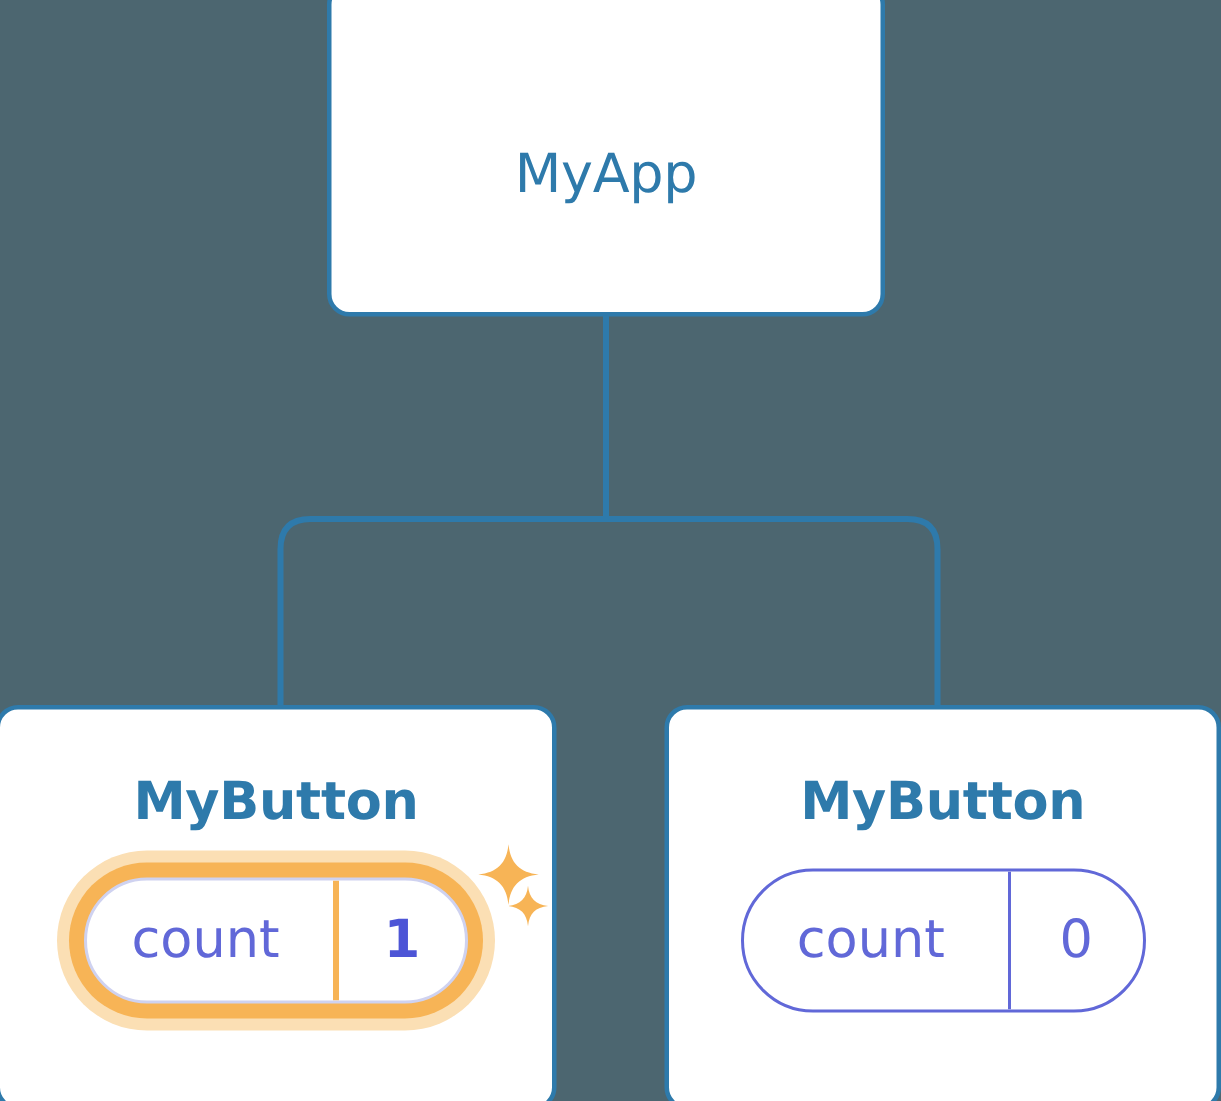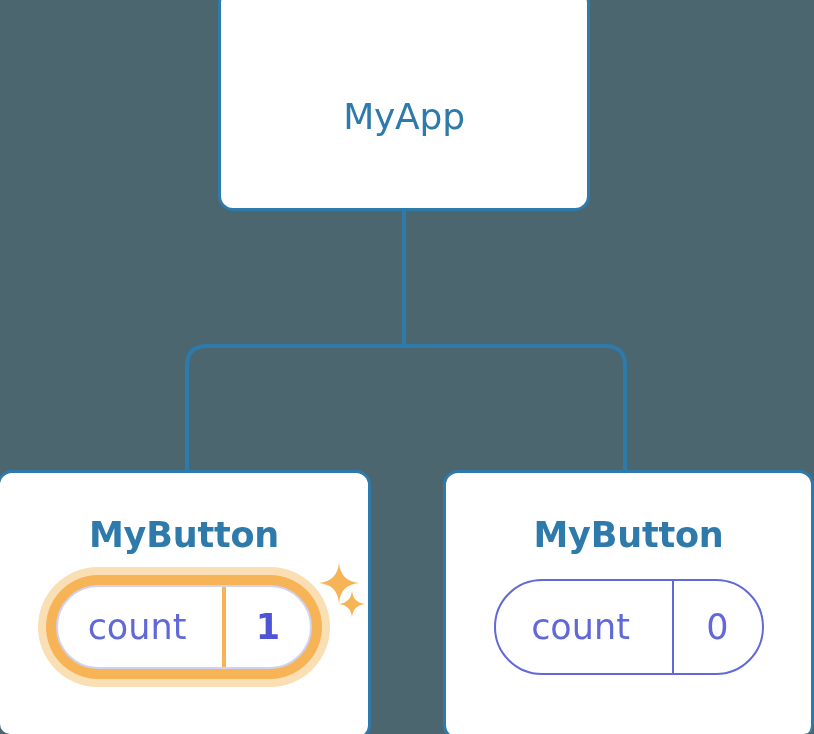--- a/index.html
+++ b/index.html
@@ -15,21 +15,20 @@
     font-family: "DejaVu Sans", sans-serif;
     position: relative;
   }
   #stage {
     position: absolute;
     left: 0;
     top: 0;
     width: 814px;
     height: 734px;
     overflow: hidden;
-    border-radius: 10px;
   }
 
   
   #connectors {
     position: absolute;
     left: 0;
     top: 0;
     width: 814px;
     height: 734px;
     z-index: 1;

